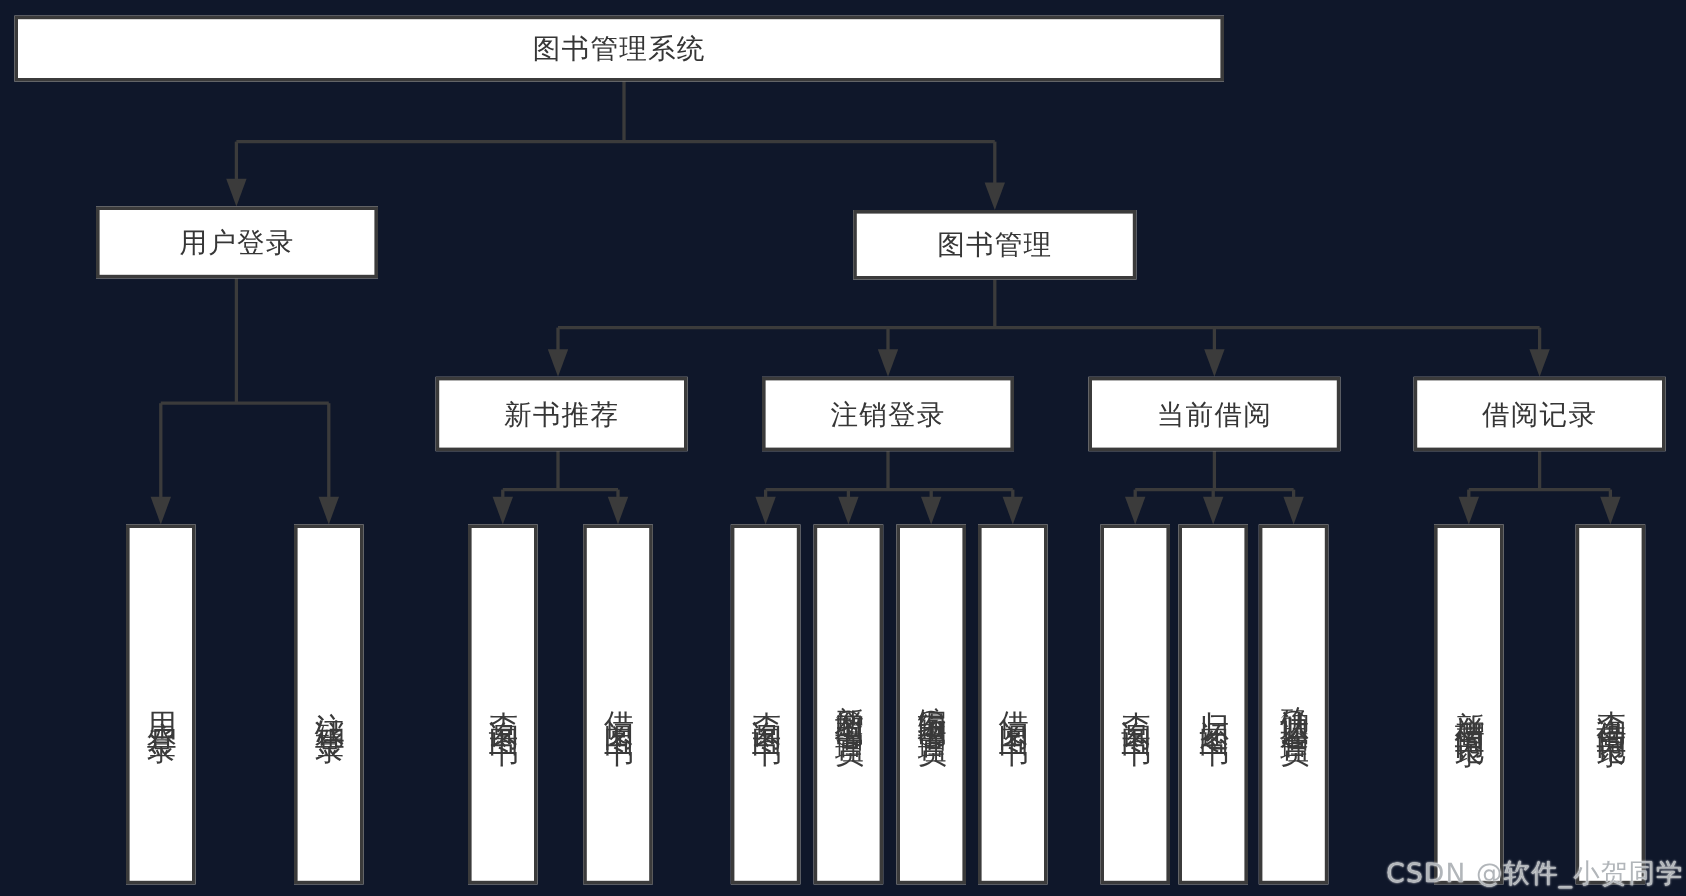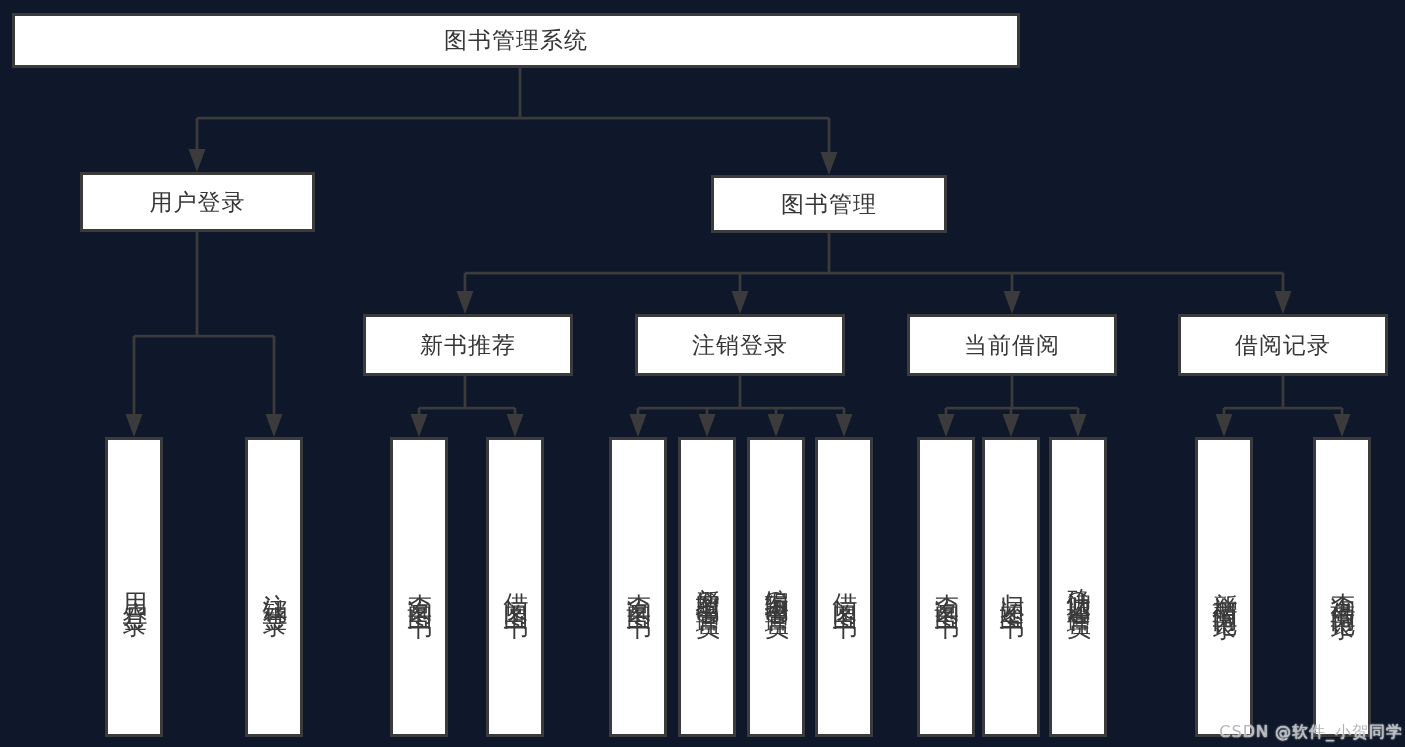--- a/index.html
+++ b/index.html
@@ -30,21 +30,21 @@
     text-orientation:mixed;
     font-size:25px;
     letter-spacing:7px;
     line-height:1.15;
     color:#3a3a3a;
     white-space:nowrap;
   }
   .watermark{
     position:absolute;
     right:2px;bottom:4px;
-    font-size:16px;
+    font-size:22px;
     color:#b2b6ba;
     letter-spacing:1px;
     text-shadow:0 0 2px #ffffff,0 0 1px #ffffff;
     white-space:nowrap;
   }
 </style>
 </head>
 <body>
 
 <div class="stage">

